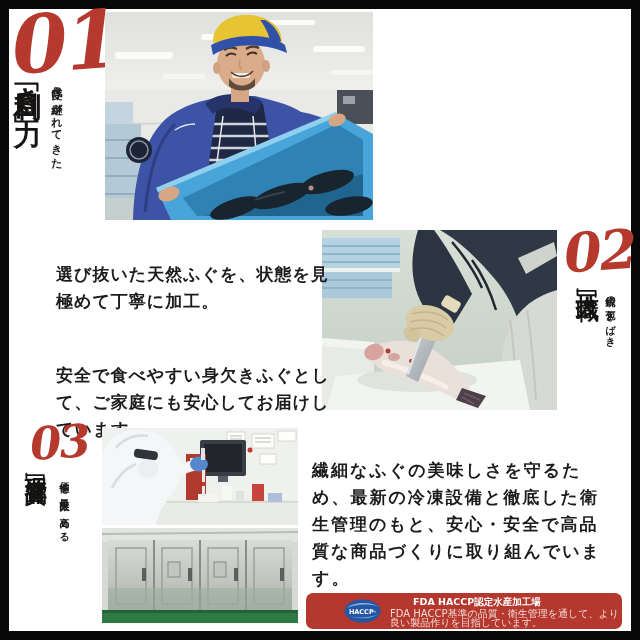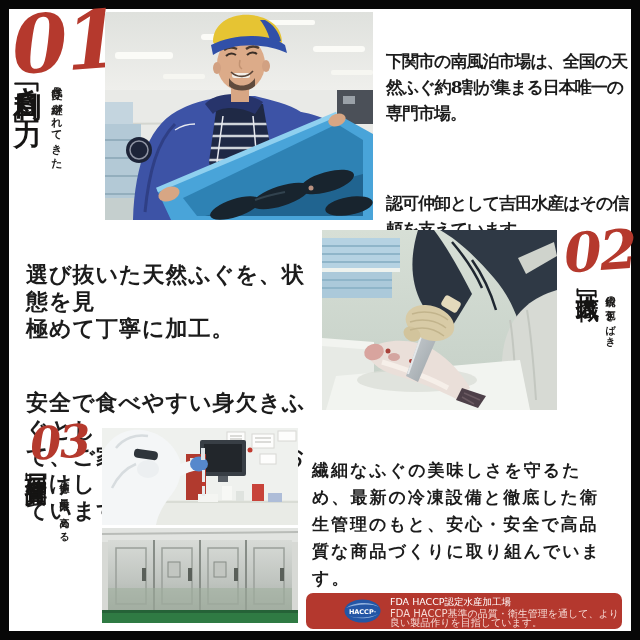--- a/index.html
+++ b/index.html
@@ -34,33 +34,33 @@
     font-weight:700;color:#1d1c1b;line-height:1;
   }
   #sub01{left:51px;top:78px;font-size:11px;letter-spacing:1px;}
   #sub02{left:605px;top:288px;font-size:10px;letter-spacing:1px;}
   #sub03{left:59px;top:473px;font-size:10px;letter-spacing:2px;}
 
   
   .para{white-space:pre-line;font-weight:600;}
   #block1{left:386px;top:22px;width:252px;font-size:17px;line-height:26px;letter-spacing:-1px;}
   #block1 .p2{margin-top:38px;}
-  #block2{left:26px;top:234px;width:290px;font-size:22px;line-height:27px;letter-spacing:1px;}
+  #block2{left:56px;top:234px;width:290px;font-size:17px;line-height:27px;letter-spacing:1px;}
   #block2 .p2{margin-top:20px;}
   #block3{left:312px;top:430px;width:308px;font-size:17px;line-height:27px;letter-spacing:2px;}
 
   
   .banner{
     left:306px;top:593px;width:316px;height:36px;border-radius:7px;
     background:var(--banner-red,#b4382e);
     display:flex;align-items:center;gap:9px;box-sizing:border-box;padding-left:38px;
   }
   .banner-texts{display:flex;flex-direction:column;justify-content:center;}
-  .banner-title{color:#ffffff;font-size:9.5px;font-weight:normal;line-height:11px;
-    font-family:"DejaVu Sans","Liberation Sans",sans-serif;}
+  .banner-title{color:#ffffff;font-size:9.5px;font-weight:bold;line-height:11px;
+    font-family:"DejaVu Sans","Liberation Sans",sans-serif;margin-left:23px;}
   .banner-sub{color:rgba(255,240,236,.88);font-size:10px;line-height:9px;margin-top:2px;
     font-family:"DejaVu Sans","Liberation Sans",sans-serif;}
   .haccp-logo{flex:0 0 auto;width:37px;height:24px;}
 
   svg{display:block;}
 </style>
 </head>
 <body>
 
 <div class="canvas">
@@ -151,27 +151,20 @@
         <ellipse cx="222" cy="170" rx="28" ry="10" transform="rotate(-16 222 170)"></ellipse>
         <ellipse cx="244" cy="194" rx="24" ry="9" transform="rotate(-10 244 194)"></ellipse>
       </g>
       <path d="M150,188 C160,184 170,182 180,180" stroke="#32434f" stroke-width="2" fill="none"></path>
       <circle cx="206" cy="176" r="2.5" fill="#b99180"></circle>
     </g>
     <ellipse cx="64" cy="182" rx="11" ry="7" fill="#d7a684" transform="rotate(-20 64 182)"></ellipse>
     <ellipse cx="232" cy="108" rx="9" ry="6" fill="#d7a684" transform="rotate(-20 232 108)"></ellipse>
   </svg>
 
-  <div class="abs para" id="block1">
-    <div class="p1">下関市の南風泊市場は、全国の天
-然ふぐ約8割が集まる日本唯一の
-専門市場。</div>
-    <div class="p2">認可仲卸として吉田水産はその信
-頼を支えています。</div>
-  </div>
 
   <div class="abs big-num" id="num02">02</div>
   <div class="abs vtitle" id="title02">「職人技」</div>
   <div class="abs vsub" id="sub02">伝統の包丁さばき</div>
 
   <svg class="abs" style="left:322px;top:230px" width="235" height="180" viewBox="0 0 235 180">
     <defs>
       <linearGradient id="bg2" x1="0" y1="0" x2="0" y2="1">
         <stop offset="0" stop-color="#d7dfd6"></stop>
           <stop offset="1" stop-color="#c4cfc6"></stop>

